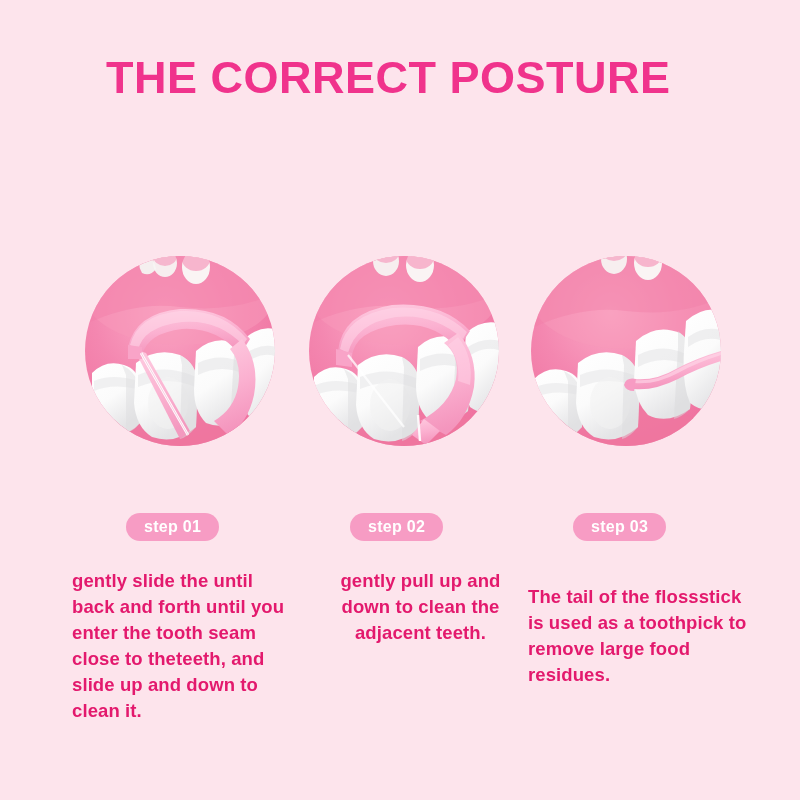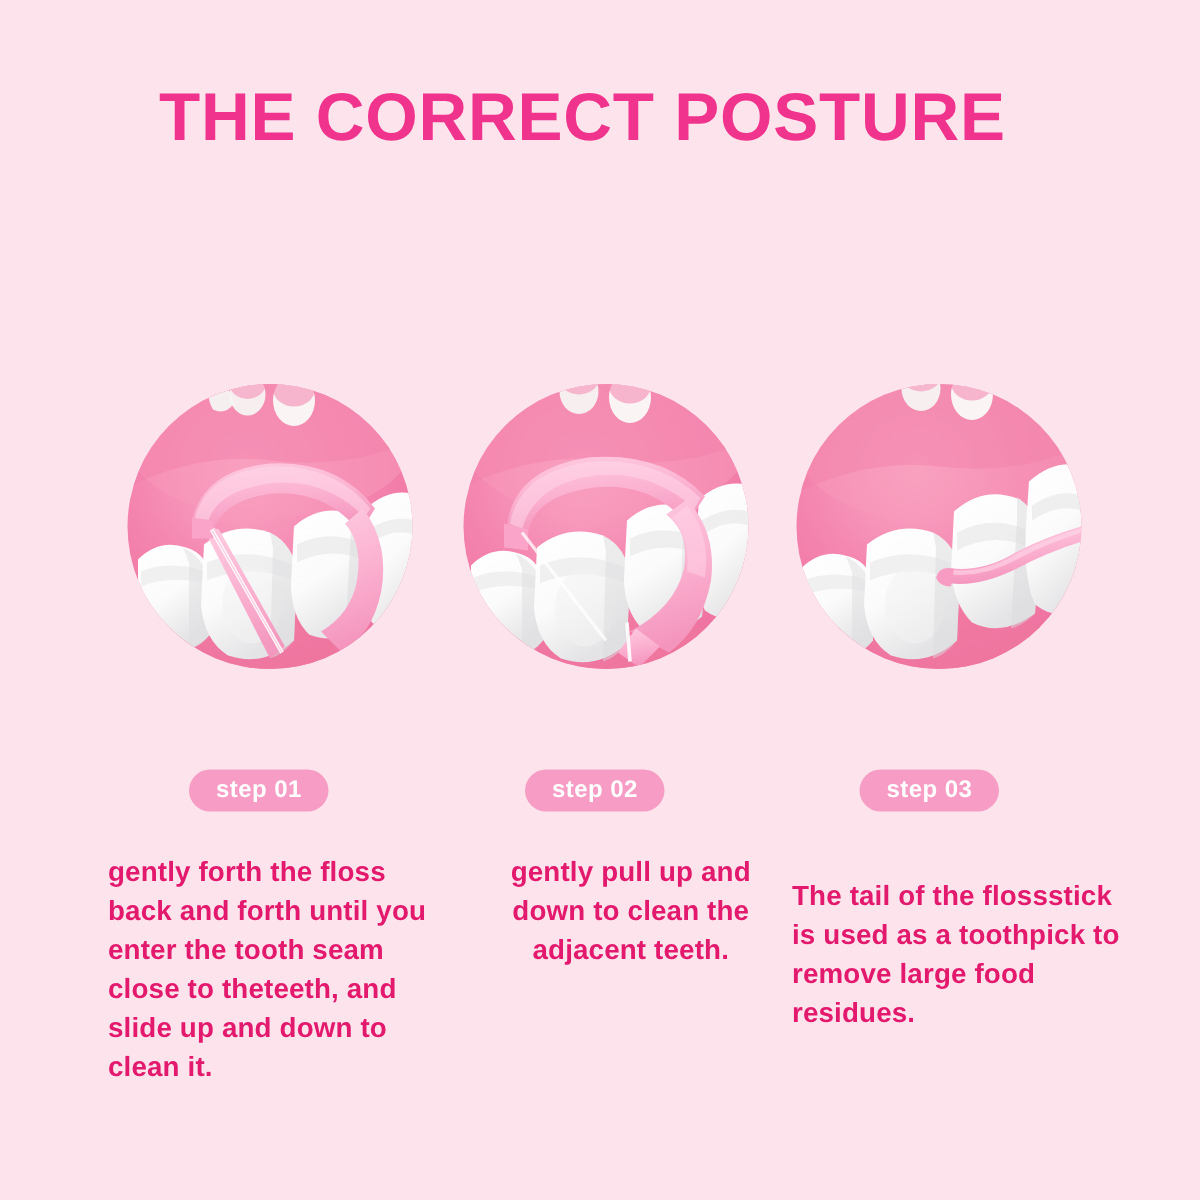--- a/index.html
+++ b/index.html
@@ -179,21 +179,21 @@
             <path d="M44 90 L58 92 L58 104 L44 104 Z" fill="#f9a4c8"></path>
 
             <path d="M57 98 L104 180" stroke="#ffffff" stroke-width="2.6" fill="none" opacity="0.95"></path>
             <path d="M57 98 L104 180" stroke="#f7d0e2" stroke-width="1" fill="none"></path>
           </g>
         </g>
       </svg>
     </div>
 
     <div class="badge">step 01</div>
-    <div class="step-text">gently forth the floss
+    <div class="step-text">gently slide the until
 back and forth until you
 enter the tooth seam
 close to theteeth, and
 slide up and down to
 clean it.</div>
   </div>
 
   <div class="step-col c1">
 
     <div class="illus-wrap">

